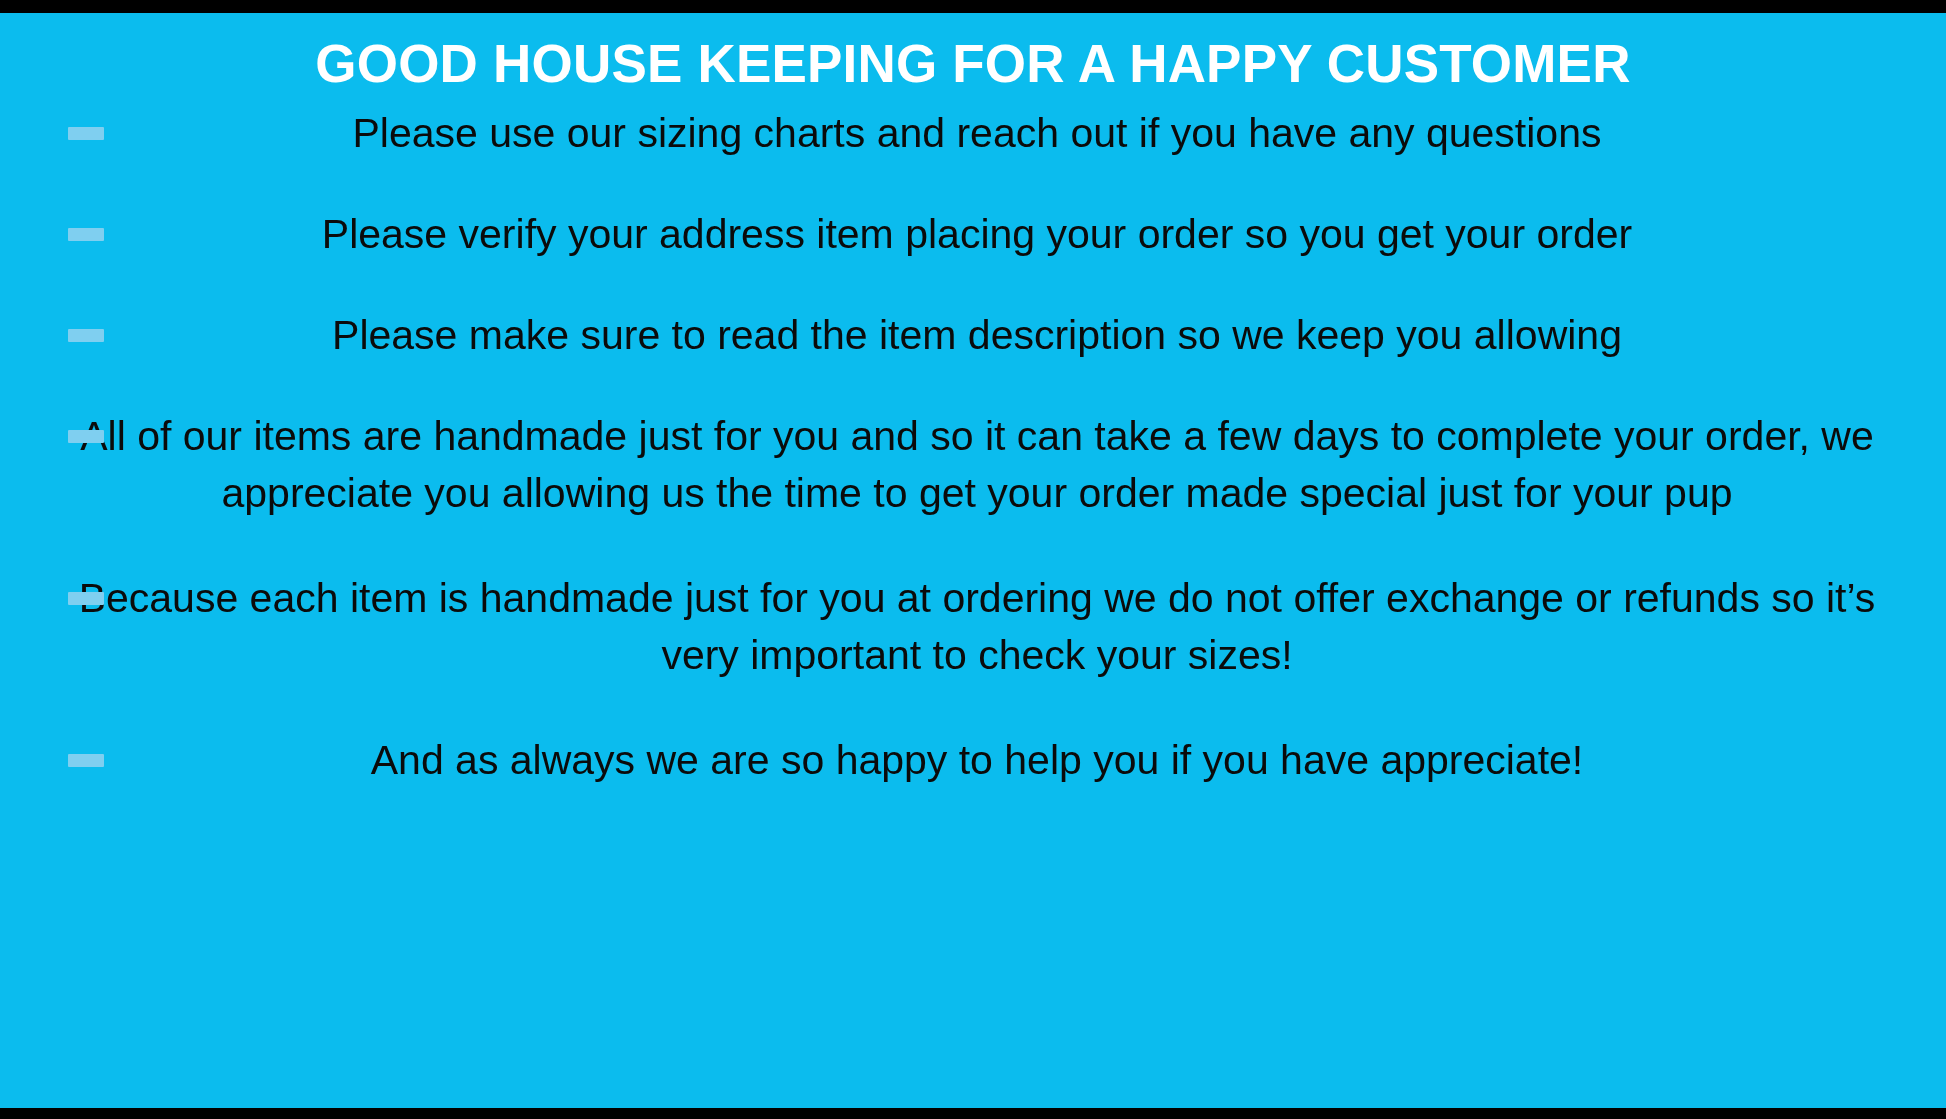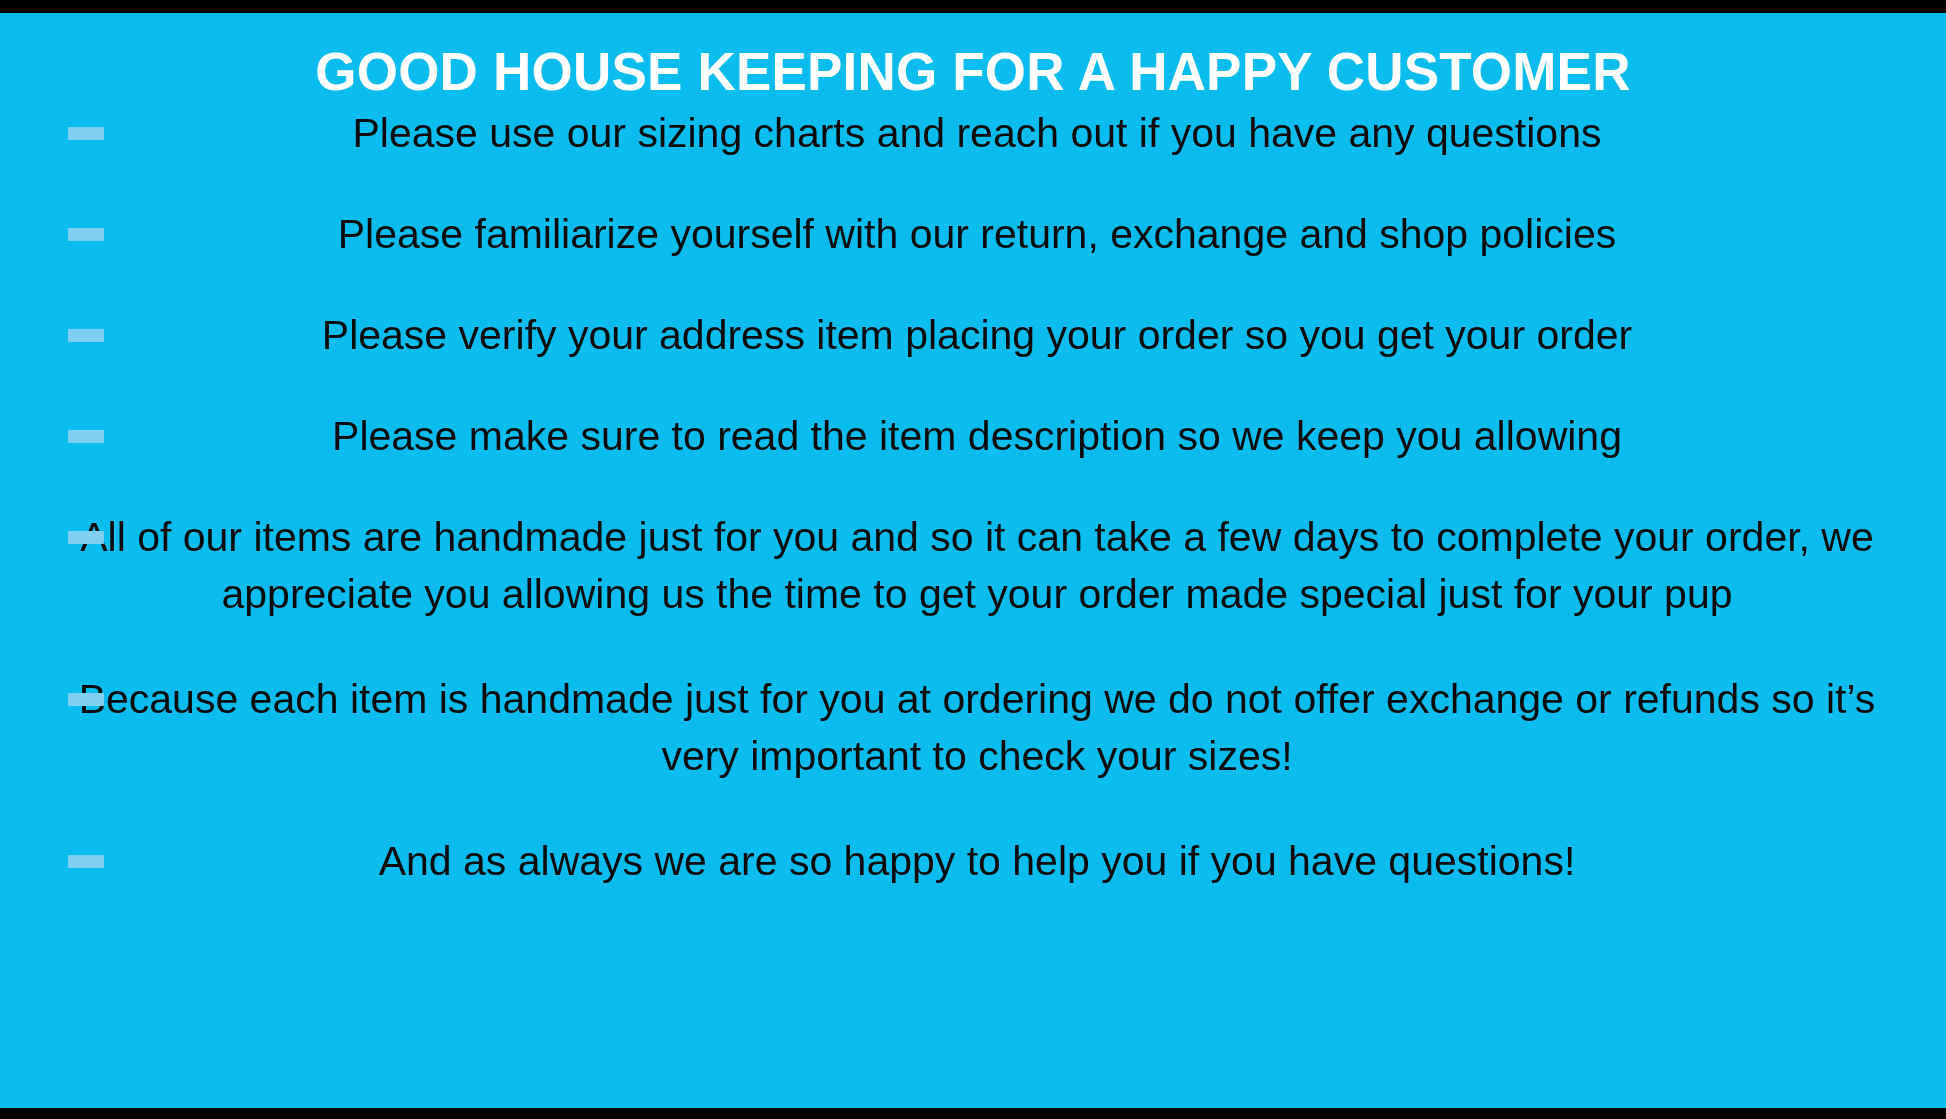--- a/index.html
+++ b/index.html
@@ -45,21 +45,21 @@
     top: 13px;
     width: 1946px;
     height: 1095px;
     background: #0BBCEE;
     overflow: hidden;
   }
 
   .title {
     position: absolute;
     left: 0;
-    top: 29px;
+    top: 21px;
     width: 1946px;
     text-align: center;
     color: #FFFFFF;
     font-weight: 700;
     font-size: 53px;
     line-height: 60px;
     letter-spacing: 0.2px;
     font-family: "Liberation Sans", sans-serif;
     font-stretch: condensed;
     white-space: nowrap;
@@ -115,24 +115,20 @@
 
     <div class="title">GOOD HOUSE KEEPING FOR A HAPPY CUSTOMER</div>
 
     <div class="bullet-list">
 
       <div class="bullet-item">
         <span class="bullet-mark"></span>
         <span class="bullet-text">Please use our sizing charts and reach out if you have any questions</span>
       </div>
 
-      <div class="bullet-item">
-        <span class="bullet-mark"></span>
-        <span class="bullet-text">Please familiarize yourself with our return, exchange and shop policies</span>
-      </div>
 
       <div class="bullet-item">
         <span class="bullet-mark"></span>
         <span class="bullet-text">Please verify your address item placing your order so you get your order</span>
       </div>
 
       <div class="bullet-item">
         <span class="bullet-mark"></span>
         <span class="bullet-text">Please make sure to read the item description so we keep you allowing</span>
       </div>
@@ -142,21 +138,21 @@
         <span class="bullet-text">All of our items are handmade just for you and so it can take a few days to complete your order, we appreciate you allowing us the time to get your order made special just for your pup</span>
       </div>
 
       <div class="bullet-item multiline">
         <span class="bullet-mark"></span>
         <span class="bullet-text">Because each item is handmade just for you at ordering we do not offer exchange or refunds so it’s very important to check your sizes!</span>
       </div>
 
       <div class="bullet-item">
         <span class="bullet-mark"></span>
-        <span class="bullet-text">And as always we are so happy to help you if you have questions!</span>
+        <span class="bullet-text">And as always we are so happy to help you if you have appreciate!</span>
       </div>
 
     </div>
   </div>
 
   <div class="bar-bottom"></div>
 
 </div>
 
 </body></html>

